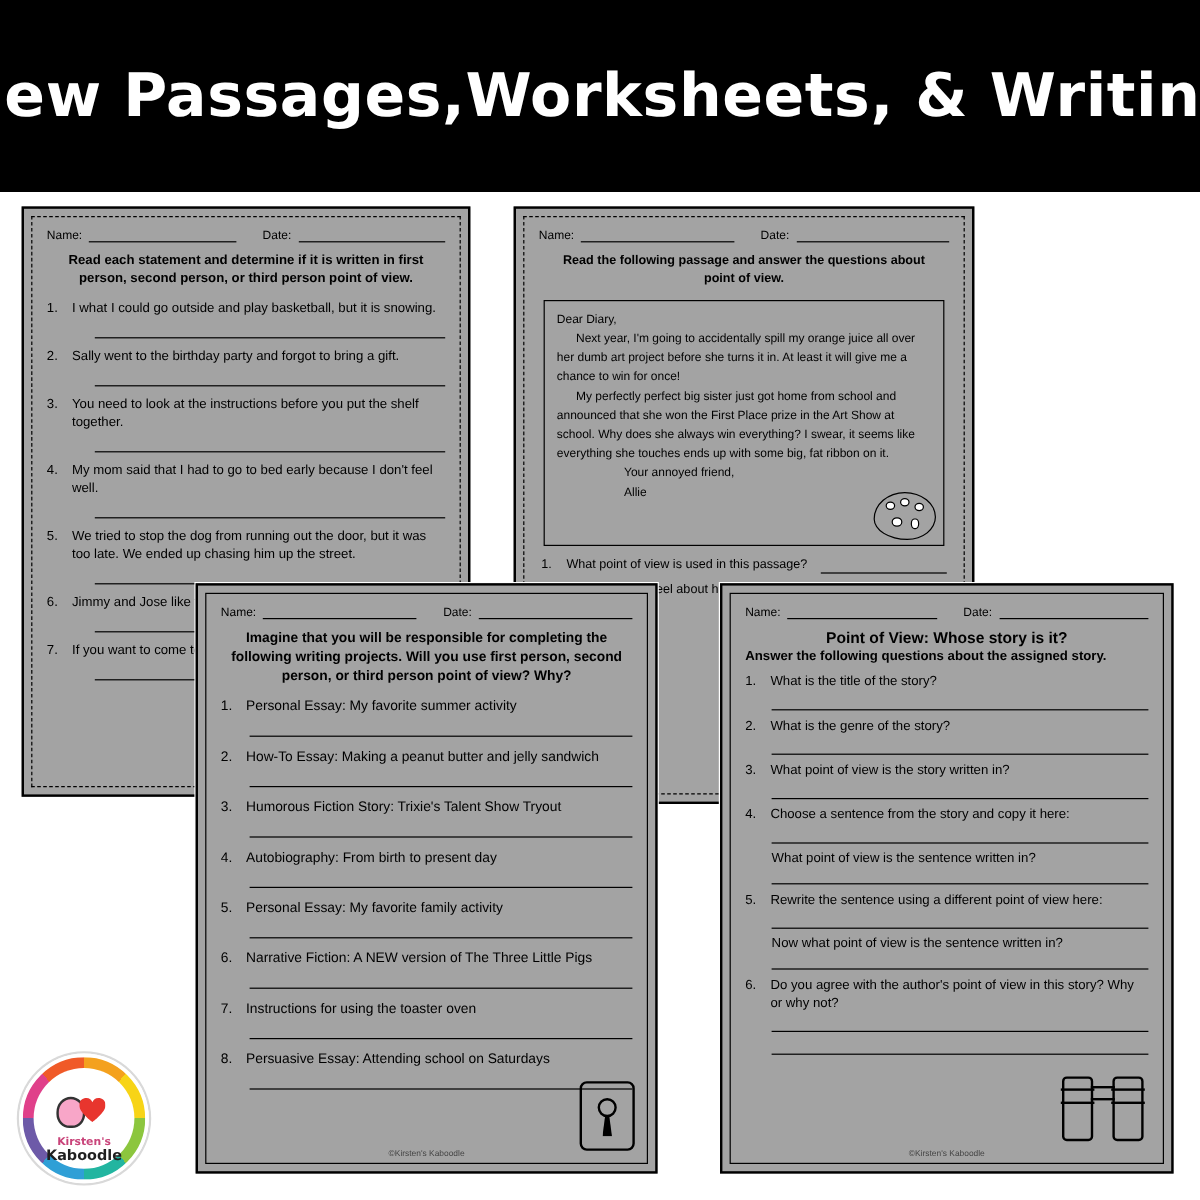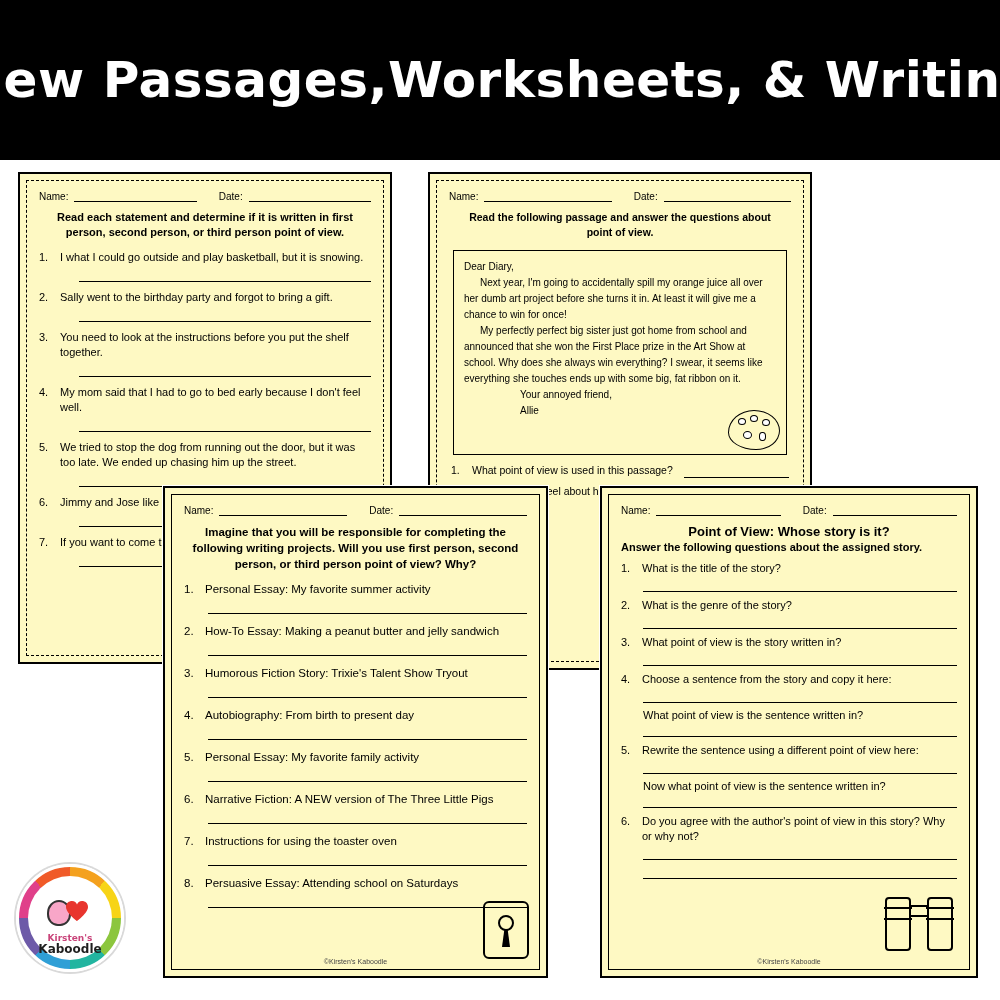--- a/index.html
+++ b/index.html
@@ -25,21 +25,21 @@
     font-size:50px;
     line-height:56px;
     letter-spacing:0.5px;
     text-align:center;
     white-space:nowrap;
   }
 
   
   .sheet {
     position:absolute;
-    background:#fef9c3;
+    background:#a3a3a3;
     border:2px solid #000;
     box-shadow:0 0 0 1px #fff;
   }
   .sheet .inner {
     position:absolute; left:6px; top:6px; right:6px; bottom:6px;
     border:1.5px dashed #000;
     padding:10px 12px;
     overflow:hidden;
   }
   .sheet.solidline .inner { border:1.5px solid #000; }
@@ -130,21 +130,21 @@
   .binoculars .tube.l { left:2px; }
   .binoculars .tube.r { right:2px; }
   .binoculars .tube::before {
     content:""; position:absolute; left:-3px; right:-3px; top:8px; height:9px; border-top:2px solid #000; border-bottom:2px solid #000;
   }
   .binoculars .bridge {
     position:absolute; left:26px; right:26px; top:16px; height:12px; border-top:2px solid #000; border-bottom:2px solid #000;
   }
 
   
-  #logo { position:absolute; left:16px; bottom:28px; width:108px; height:108px; }
+  #logo { position:absolute; left:16px; bottom:14px; width:108px; height:108px; }
   #logo .disc {
     position:absolute; inset:0; border-radius:50%;
     background:conic-gradient(#f4a11e 0 12%, #f7d417 12% 25%, #8cc63e 25% 38%, #22b5a0 38% 50%, #2f9fd6 50% 62%, #6d5aa8 62% 75%, #e0408a 75% 88%, #f05a28 88% 100%);
     border:3px solid #ffffff;
     box-shadow:0 0 0 2px #d9d9d9;
   }
   #logo .center {
     position:absolute; left:12px; top:12px; right:12px; bottom:12px;
     background:#ffffff; border-radius:50%;
     display:flex; align-items:center; justify-content:center; flex-direction:column;

